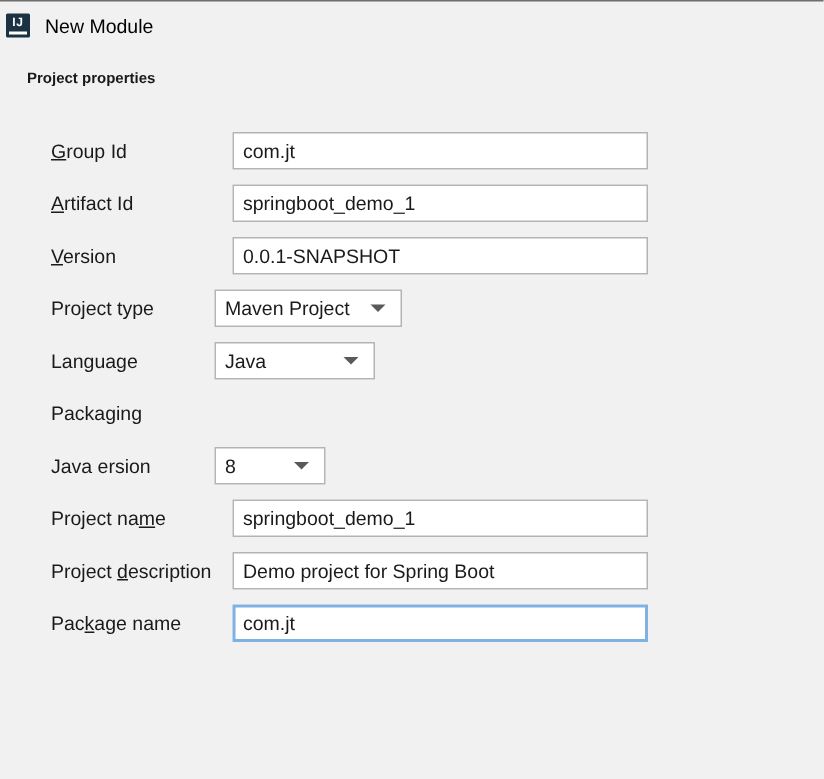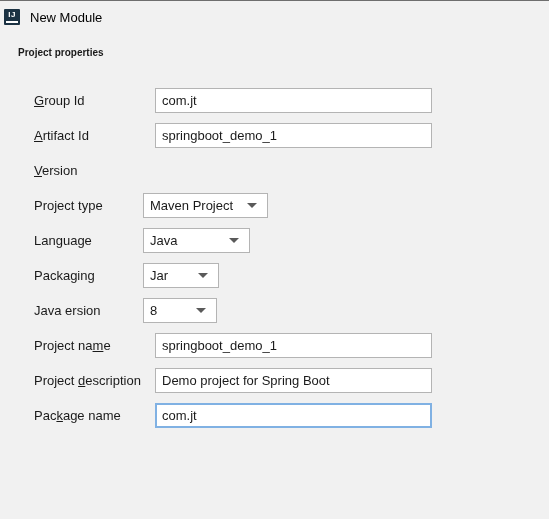--- a/index.html
+++ b/index.html
@@ -186,41 +186,38 @@
       <div class="form-row">
         <div class="field-label"><span class="mn">G</span><span>roup Id</span></div>
         <div class="text-field">com.jt</div>
       </div>
       <div class="form-row">
         <div class="field-label"><span class="mn">A</span><span>rtifact Id</span></div>
         <div class="text-field">springboot_demo_1</div>
       </div>
       <div class="form-row">
         <div class="field-label"><span class="mn">V</span><span>ersion</span></div>
+        <div class="text-field">0.0.1-SNAPSHOT</div>
       </div>
       <div class="form-row">
         <div class="field-label"><span>Project type</span></div>
         <div class="combo-field w-maven">
           <span class="combo-value">Maven Project</span>
           <span class="combo-arrow"></span>
         </div>
       </div>
       <div class="form-row">
         <div class="field-label"><span>Language</span></div>
         <div class="combo-field w-lang">
           <span class="combo-value">Java</span>
           <span class="combo-arrow"></span>
         </div>
       </div>
       <div class="form-row">
         <div class="field-label"><span>Packaging</span></div>
-        <div class="combo-field w-pkg">
-          <span class="combo-value">Jar</span>
-          <span class="combo-arrow"></span>
-        </div>
       </div>
       <div class="form-row">
         <div class="field-label"><span>Java ersion</span></div>
         <div class="combo-field w-jdk">
           <span class="combo-value">8</span>
           <span class="combo-arrow"></span>
         </div>
       </div>
       <div class="form-row">
         <div class="field-label"><span>Project na</span><span class="mn">m</span><span>e</span></div>

